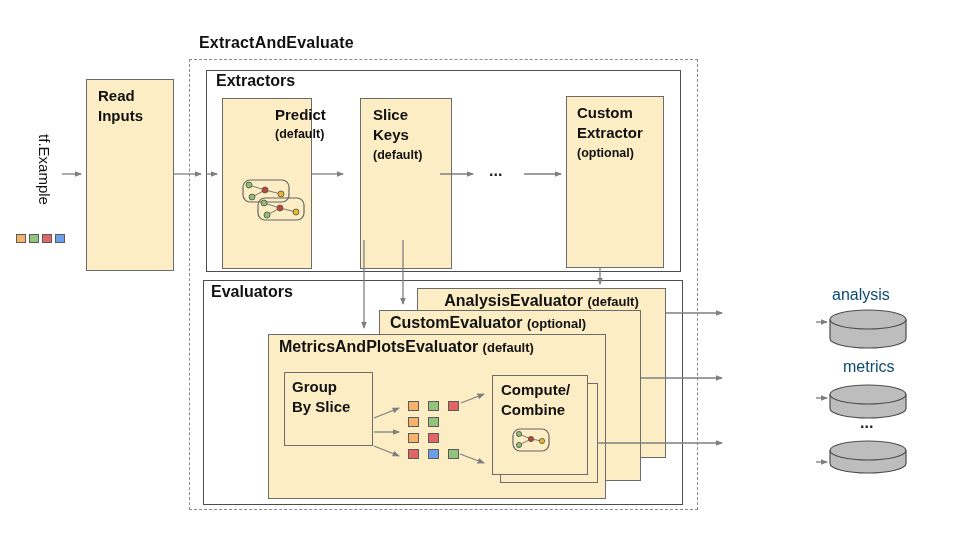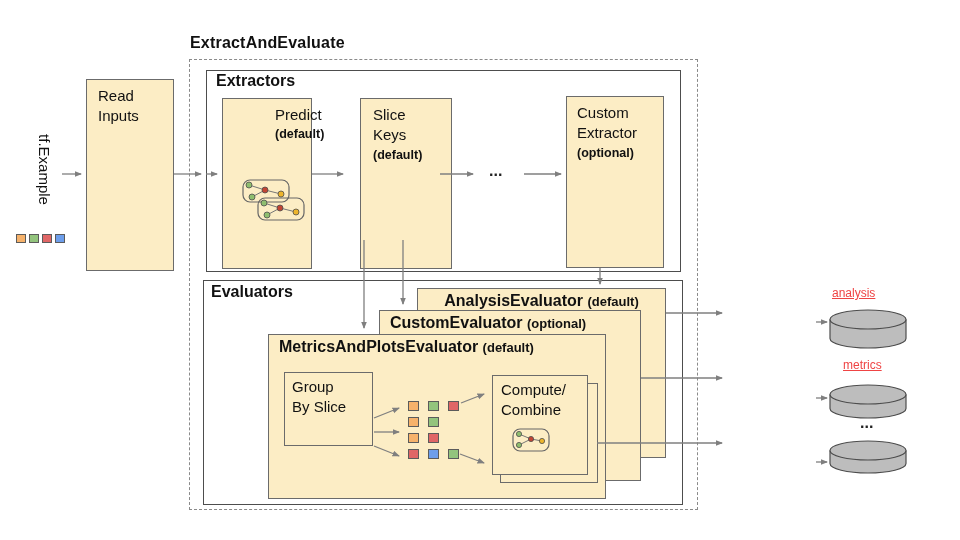--- a/index.html
+++ b/index.html
@@ -13,28 +13,28 @@
   }
   html,body{margin:0;padding:0;background:#ffffff;}
   .canvas{
     position:relative;width:960px;height:540px;overflow:hidden;background:#ffffff;
     font-family:"Liberation Sans","DejaVu Sans",sans-serif;color:#111;
   }
   .abs{position:absolute;box-sizing:border-box;}
   .box{position:absolute;box-sizing:border-box;background:var(--box-fill);border:1px solid var(--box-border);}
   .container{position:absolute;box-sizing:border-box;background:transparent;border:1.6px solid var(--container-border);}
   .dashed{position:absolute;box-sizing:border-box;border:1.6px dashed var(--dashed-border);}
-  .diagram-title{font-weight:700;font-size:16px;letter-spacing:0.2px;}
+  .diagram-title{font-weight:700;font-size:16px;letter-spacing:0.2px;margin-left:9px;}
   .section-label{font-weight:700;font-size:16px;}
-  .box-label{font-weight:400;font-size:15px;line-height:1.35;}
+  .box-label{font-weight:700;font-size:15px;line-height:1.35;}
   .box-sub{font-weight:700;font-size:12.5px;margin-top:2px;}
   .stack-title{font-weight:700;font-size:16px;white-space:nowrap;}
   .stack-title .sub{font-size:13px;}
   .ellipsis{font-weight:700;font-size:16px;color:#222;}
-  .io-label{font-size:12px;color:#ef4444;text-decoration:underline;}
+  .io-label{font-size:16px;color:#0c4a6e;}
   .rot90{transform:rotate(90deg);text-align:center;font-size:15px;}
   .sq-row{display:flex;gap:9px;margin-bottom:6px;}
   .sq{width:11px;height:10px;border:1px solid #5b5b5b;box-sizing:border-box;display:inline-block;}
   .sq-in{width:10px;height:9px;border:1px solid #5b5b5b;box-sizing:border-box;display:inline-block;}
   .in-squares{display:flex;gap:3px;}
   svg.overlay{position:absolute;left:0;top:0;z-index:50;pointer-events:none;}
   .icon-svg{position:absolute;}
 </style>
 </head>
 <body>

